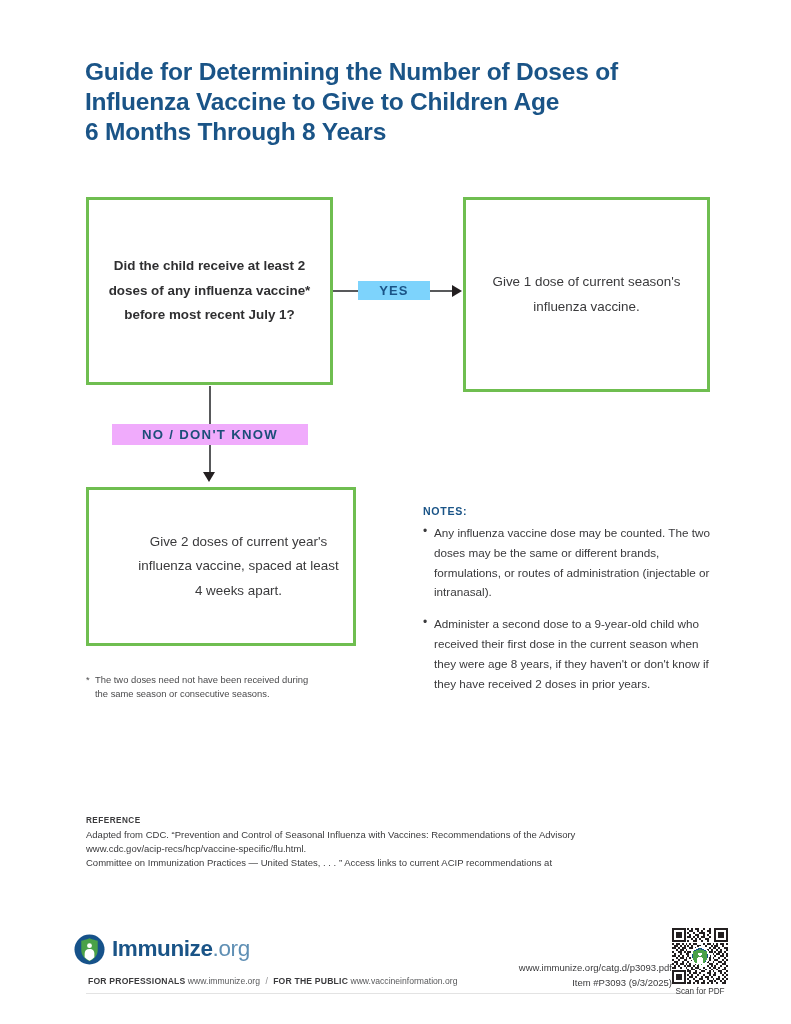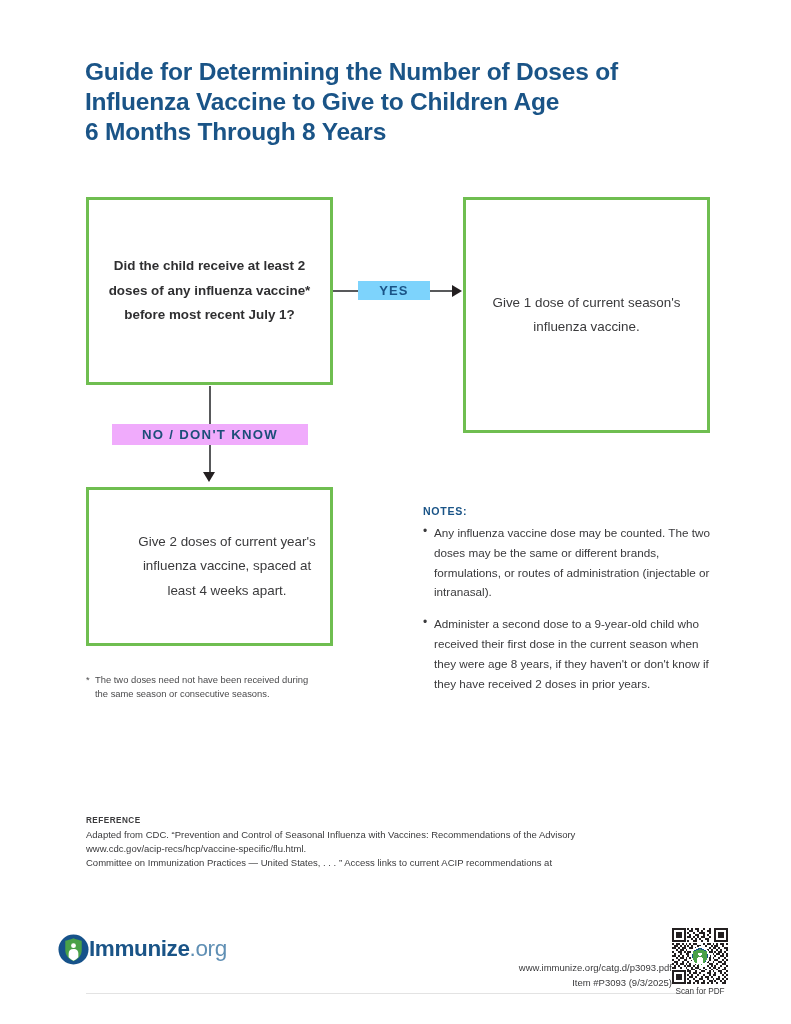--- a/index.html
+++ b/index.html
@@ -60,26 +60,26 @@
     left: 86px; top: 197px;
     width: 247px; height: 188px; text-align: center;
   }
   #box-question .boxtext {
     font-weight: bold;
     color: #2f2f31;
   }
 
   #box-one-dose {
     left: 463px; top: 197px;
-    width: 247px; height: 236px;
+    width: 247px; height: 195px;
   }
 
   #box-two-doses {
     left: 86px; top: 487px;
-    width: 247px; height: 159px; padding-left: 35px;
+    width: 270px; height: 159px; padding-left: 35px;
   }
 
   
   .h-line {
     position: absolute;
     left: 333px; top: 290px;
     width: 121px; height: 1.6px;
     background: #58595b;
   }
   .h-arrowhead {
@@ -196,23 +196,24 @@
   
   .footer-rule {
     position: absolute;
     left: 86px; top: 993px;
     width: 620px; height: 1px;
     background: #e3e3e3;
   }
 
   .logo-wrap {
     position: absolute;
-    left: 58px; top: 934px;
+    left: 74px; top: 934px;
     display: flex;
     align-items: center;
+    gap: 7px;
   }
   .logo-mark { width: 31px; height: 31px; display: block; }
   .logo-text {
     font-size: 22.5px;
     font-weight: bold;
     color: #1a5487;
     letter-spacing: -0.4px;
     line-height: 1;
   }
   .logo-text .org {
@@ -320,20 +321,27 @@
   <div class="logo-wrap">
     <svg class="logo-mark" viewBox="0 0 64 64">
       <circle cx="32" cy="32" r="31" fill="#16528a"></circle>
       <path d="M32 9 C22 13 15 14 15 14 L15 33 C15 45 23 52 32 56 C41 52 49 45 49 33 L49 14 C49 14 42 13 32 9 Z" fill="#4aa148"></path>
       <circle cx="32" cy="24" r="5" fill="#ffffff"></circle>
       <path d="M32 31 C25 31 22 35 22 41 L22 48 C25 51 28 53 32 55 C36 53 39 51 42 48 L42 41 C42 35 39 31 32 31 Z" fill="#ffffff"></path>
     </svg>
     <div class="logo-text"><span>Immunize</span><span class="org">.org</span></div>
   </div>
 
+  <div class="footer-links">
+    <span class="lab">FOR PROFESSIONALS</span>
+    <span>www.immunize.org</span>
+    <span class="sep">/</span>
+    <span class="lab">FOR THE PUBLIC</span>
+    <span>www.vaccineinformation.org</span>
+  </div>
 
   <div class="footer-right">
     <span>www.immunize.org/catg.d/p3093.pdf</span>
     <span>Item #P3093 (9/3/2025)</span>
   </div>
 
   <div class="qr-wrap">
     <svg class="qr-code" viewBox="0 0 29 29" shape-rendering="crispEdges">
       <rect width="29" height="29" fill="#ffffff"></rect>
       <g fill="#231f20">

